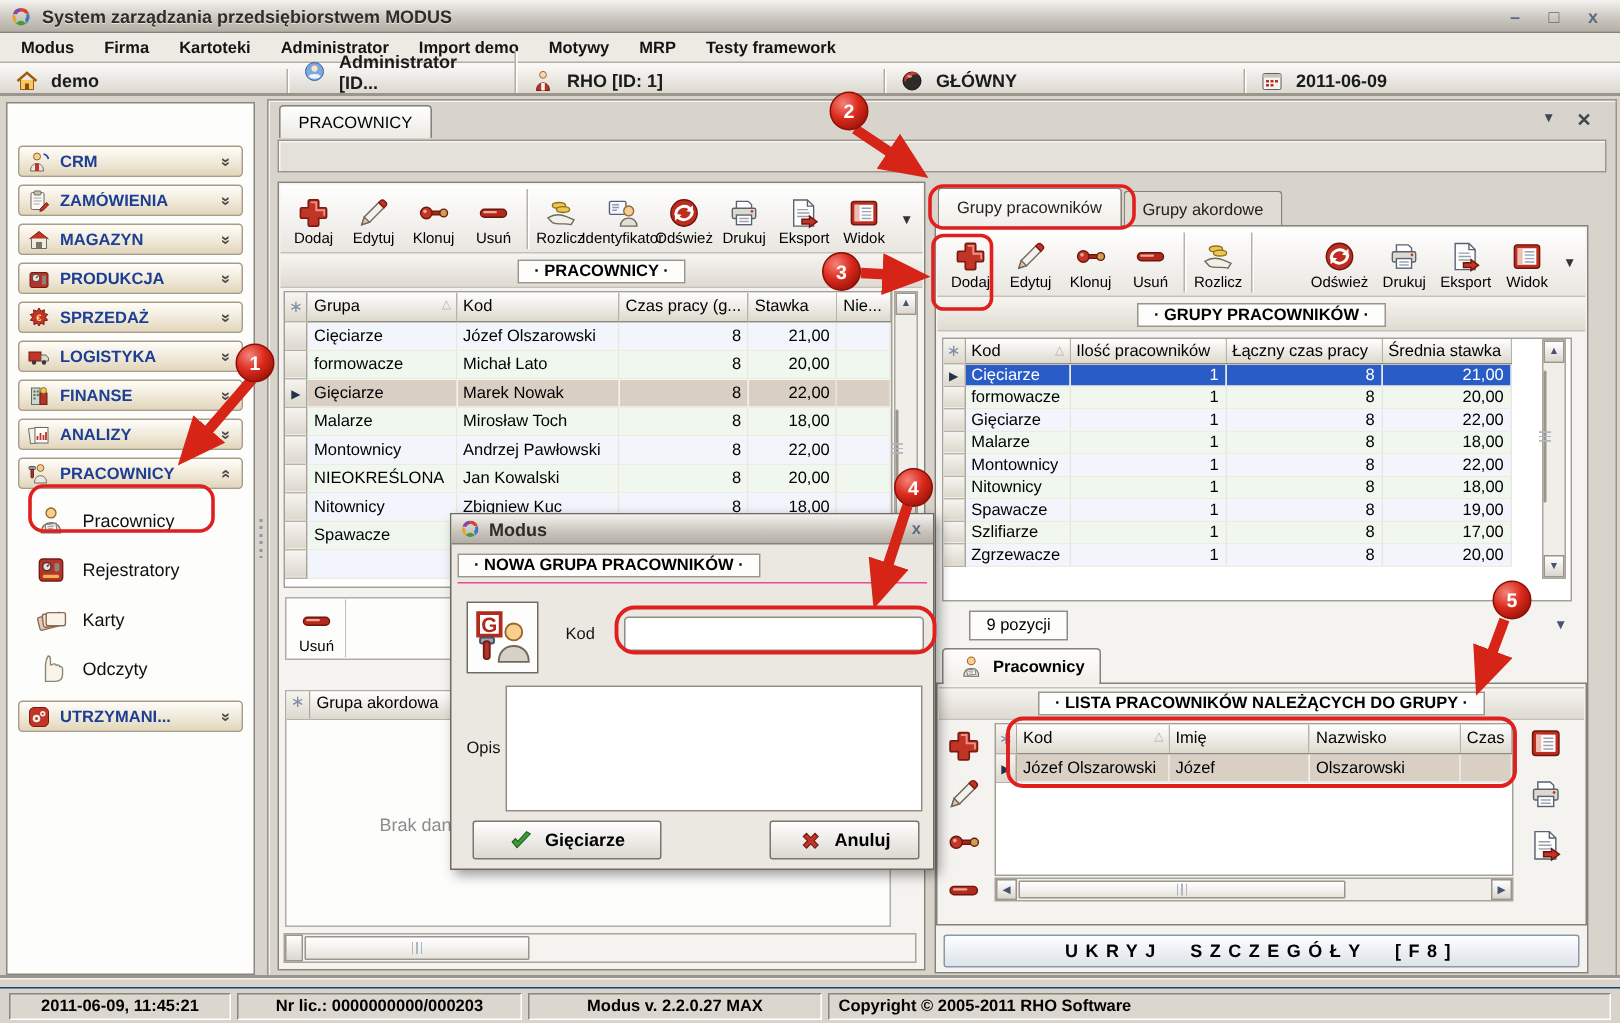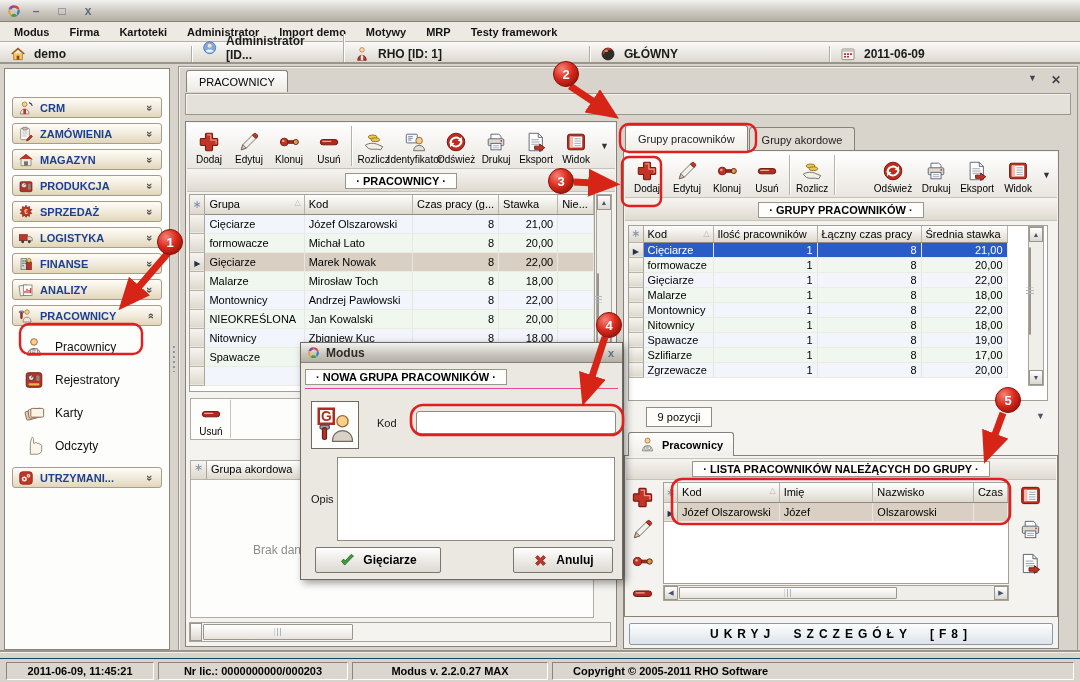--- a/index.html
+++ b/index.html
@@ -116,20 +116,21 @@
 <div class="titlebar">
   <span class="ic16">
       <svg viewBox="0 0 24 24">
         <path d="M12 3.5a8.5 8.5 0 018.2 6.3l-4.2-1.1A4.6 4.6 0 0012 7z" fill="#d8442c"></path>
         <path d="M20.2 9.8a8.5 8.5 0 01-3.1 9.2l-1-4.3a4.6 4.6 0 001-4.9z" fill="#3a7ac0"></path>
         <path d="M17.1 19a8.5 8.5 0 01-10.2 0l3.6-2.7a4.6 4.6 0 003 0z" fill="#4a9a3a"></path>
         <path d="M6.9 19a8.5 8.5 0 01-3.1-9.2l3.1 2.7a4.6 4.6 0 001 4.9z" fill="#e8a020"></path>
         <path d="M3.8 9.8A8.5 8.5 0 0112 3.5V7a4.6 4.6 0 00-4 2.8z" fill="#8a4a9a"></path>
       </svg>
     </span>
+  <span class="ttl">System zarządzania przedsiębiorstwem MODUS</span>
   <span class="winctl">
     <span>–</span>
     <span>□</span>
     <span>x</span>
   </span>
 </div>
 
 <div class="menubar" id="menubar">
     <span>Modus</span>
     <span>Firma</span>
@@ -974,21 +975,21 @@
       </span>
     <span>Anuluj</span>
   </div>
 </div>
 
 <div class="statusdiv"></div>
 <div class="statusbar">
   <div class="stp" style="left:6px;width:148px">2011-06-09,  11:45:21</div>
   <div class="stp" style="left:158px;width:190px">Nr lic.: 0000000000/000203</div>
   <div class="stp" style="left:352px;width:196px">Modus v. 2.2.0.27 MAX</div>
-  <div class="stp" style="left:552px;width:522px;justify-content:flex-start;padding-left:20px">Copyright © 2005-2011 RHO Software</div>
+  <div class="stp" style="left:552px;width:522px;justify-content:flex-start;padding-left:6px">Copyright © 2005-2011 RHO Software</div>
 </div>
 
 <svg class="overlay" viewBox="0 0 1080 682">
   <defs>
     <radialGradient id="redg" cx="35%" cy="30%" r="75%">
       <stop offset="0%" stop-color="#f4837a"></stop>
         <stop offset="55%" stop-color="#da2a1c"></stop>
         <stop offset="100%" stop-color="#9c140a"></stop>
     </radialGradient>
     <marker id="ah" markerWidth="4.6" markerHeight="4" refX="3.4" refY="2" orient="auto">

